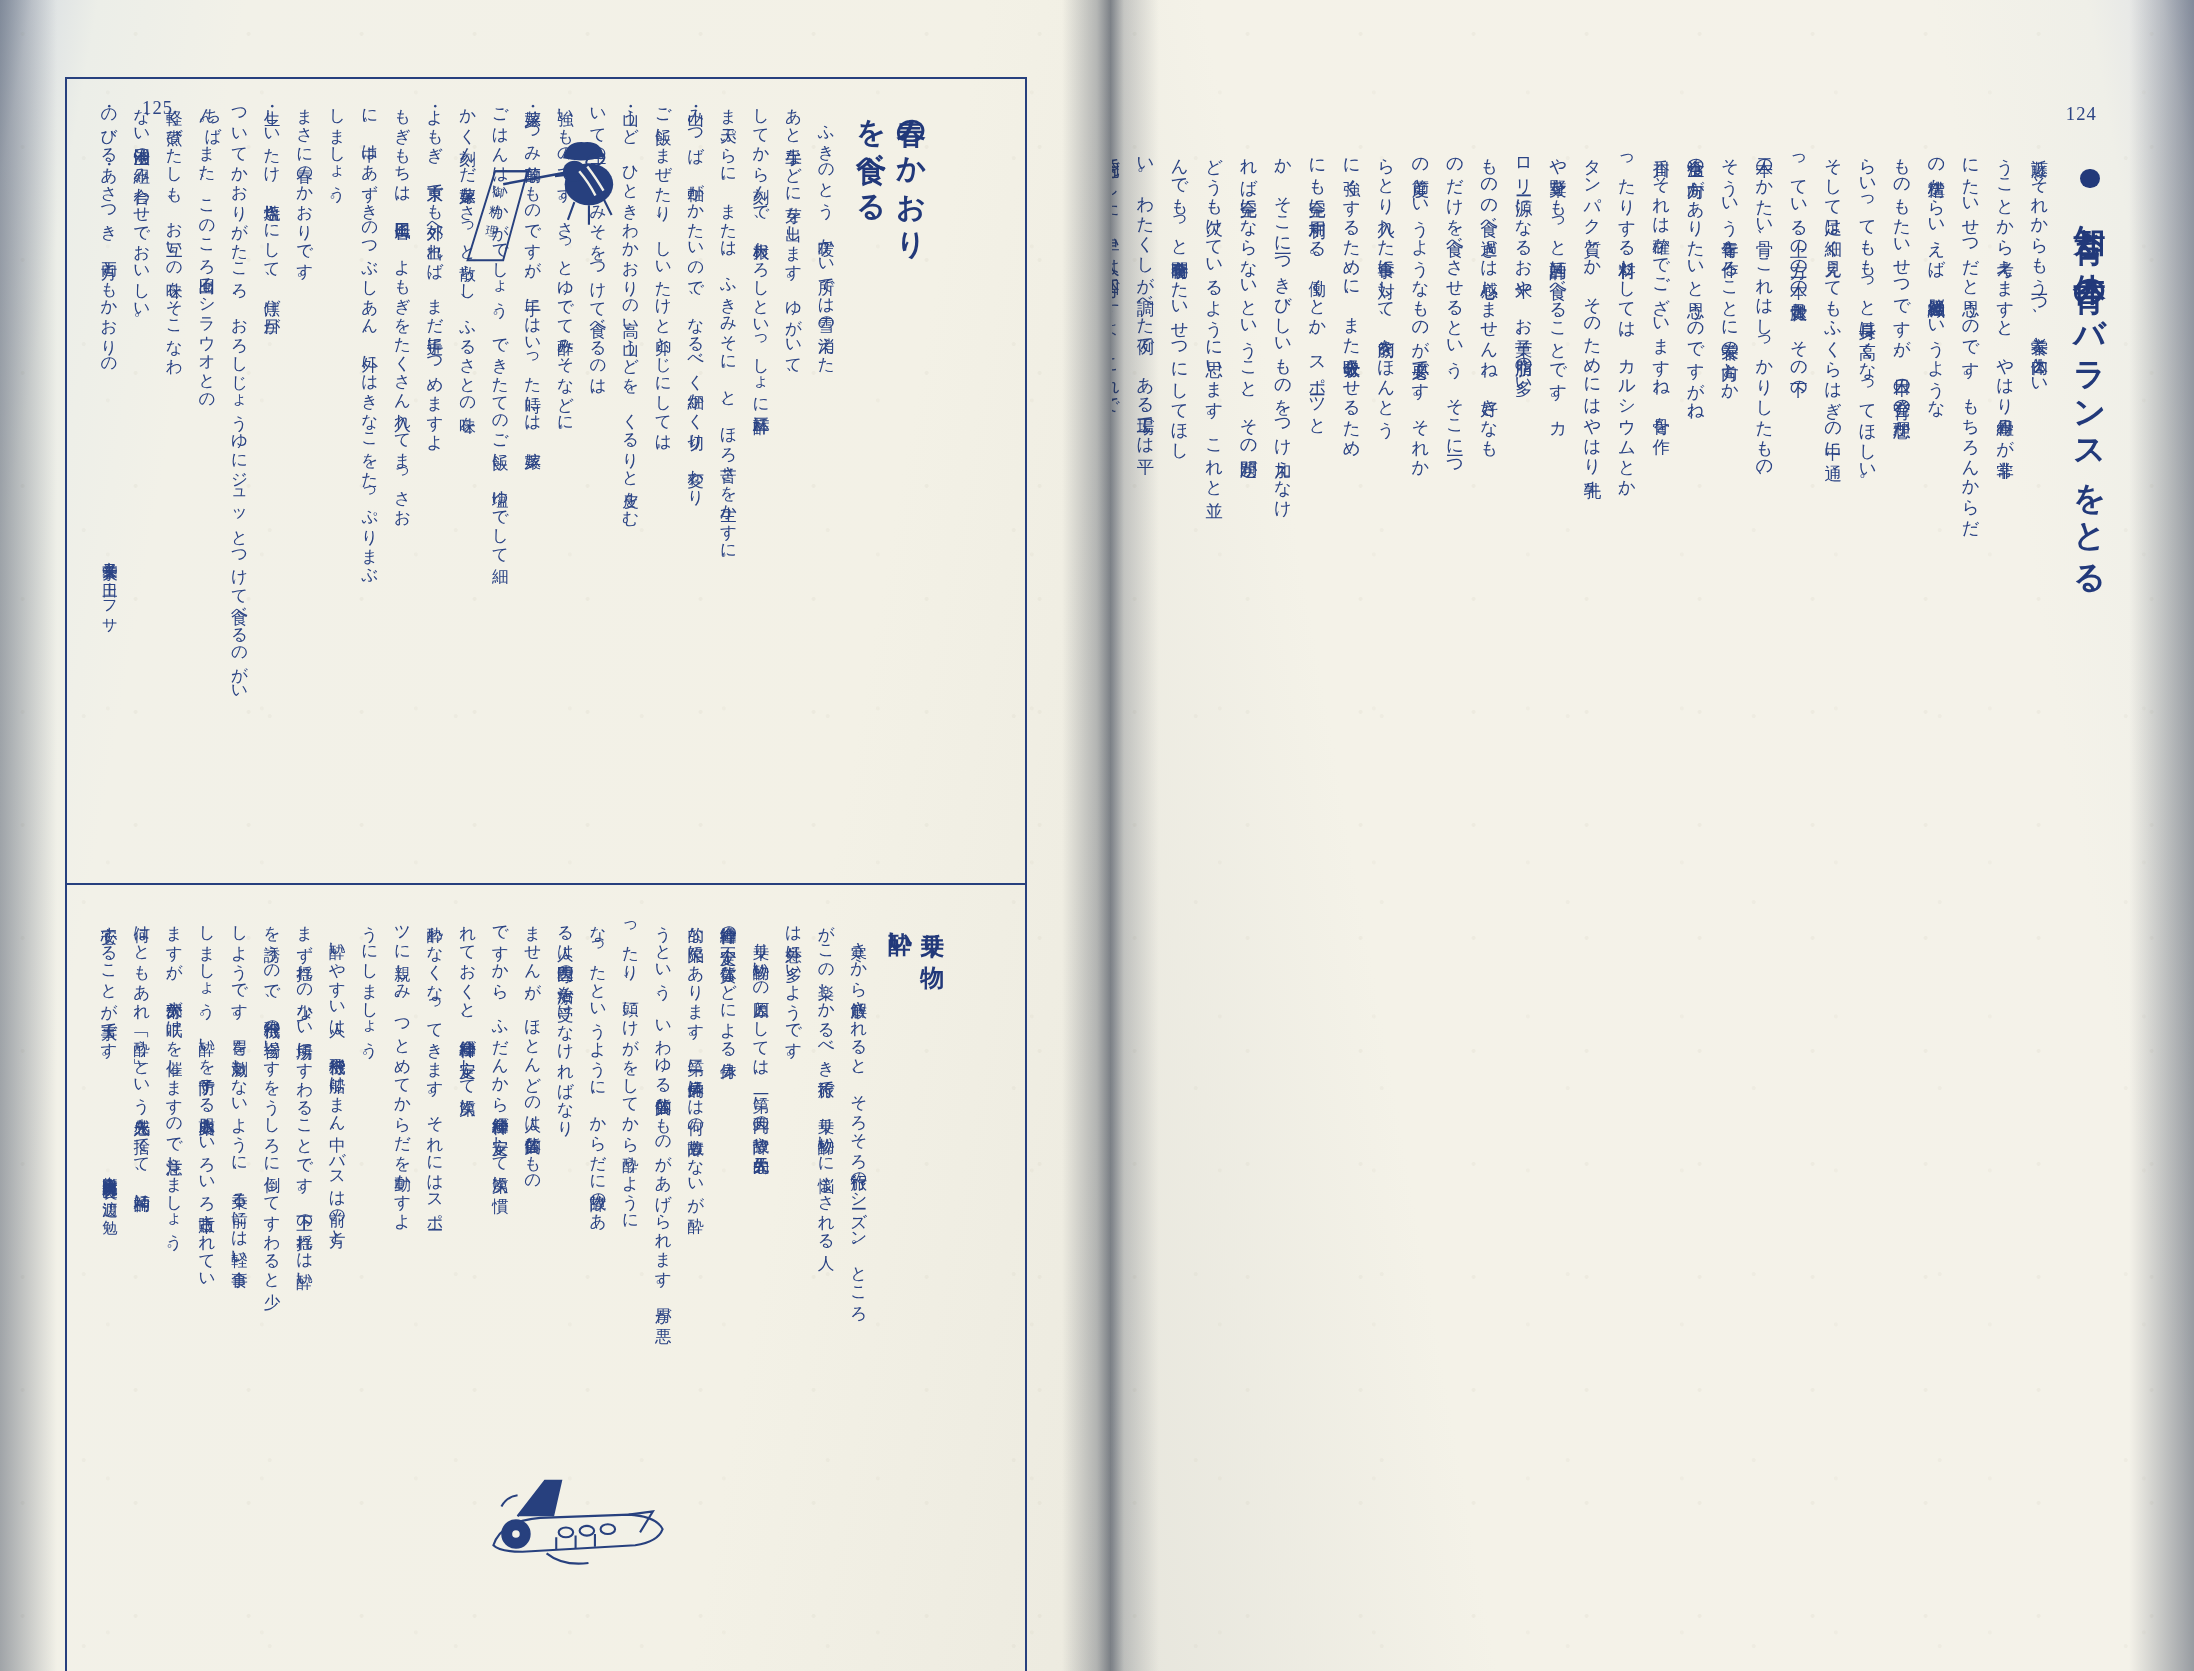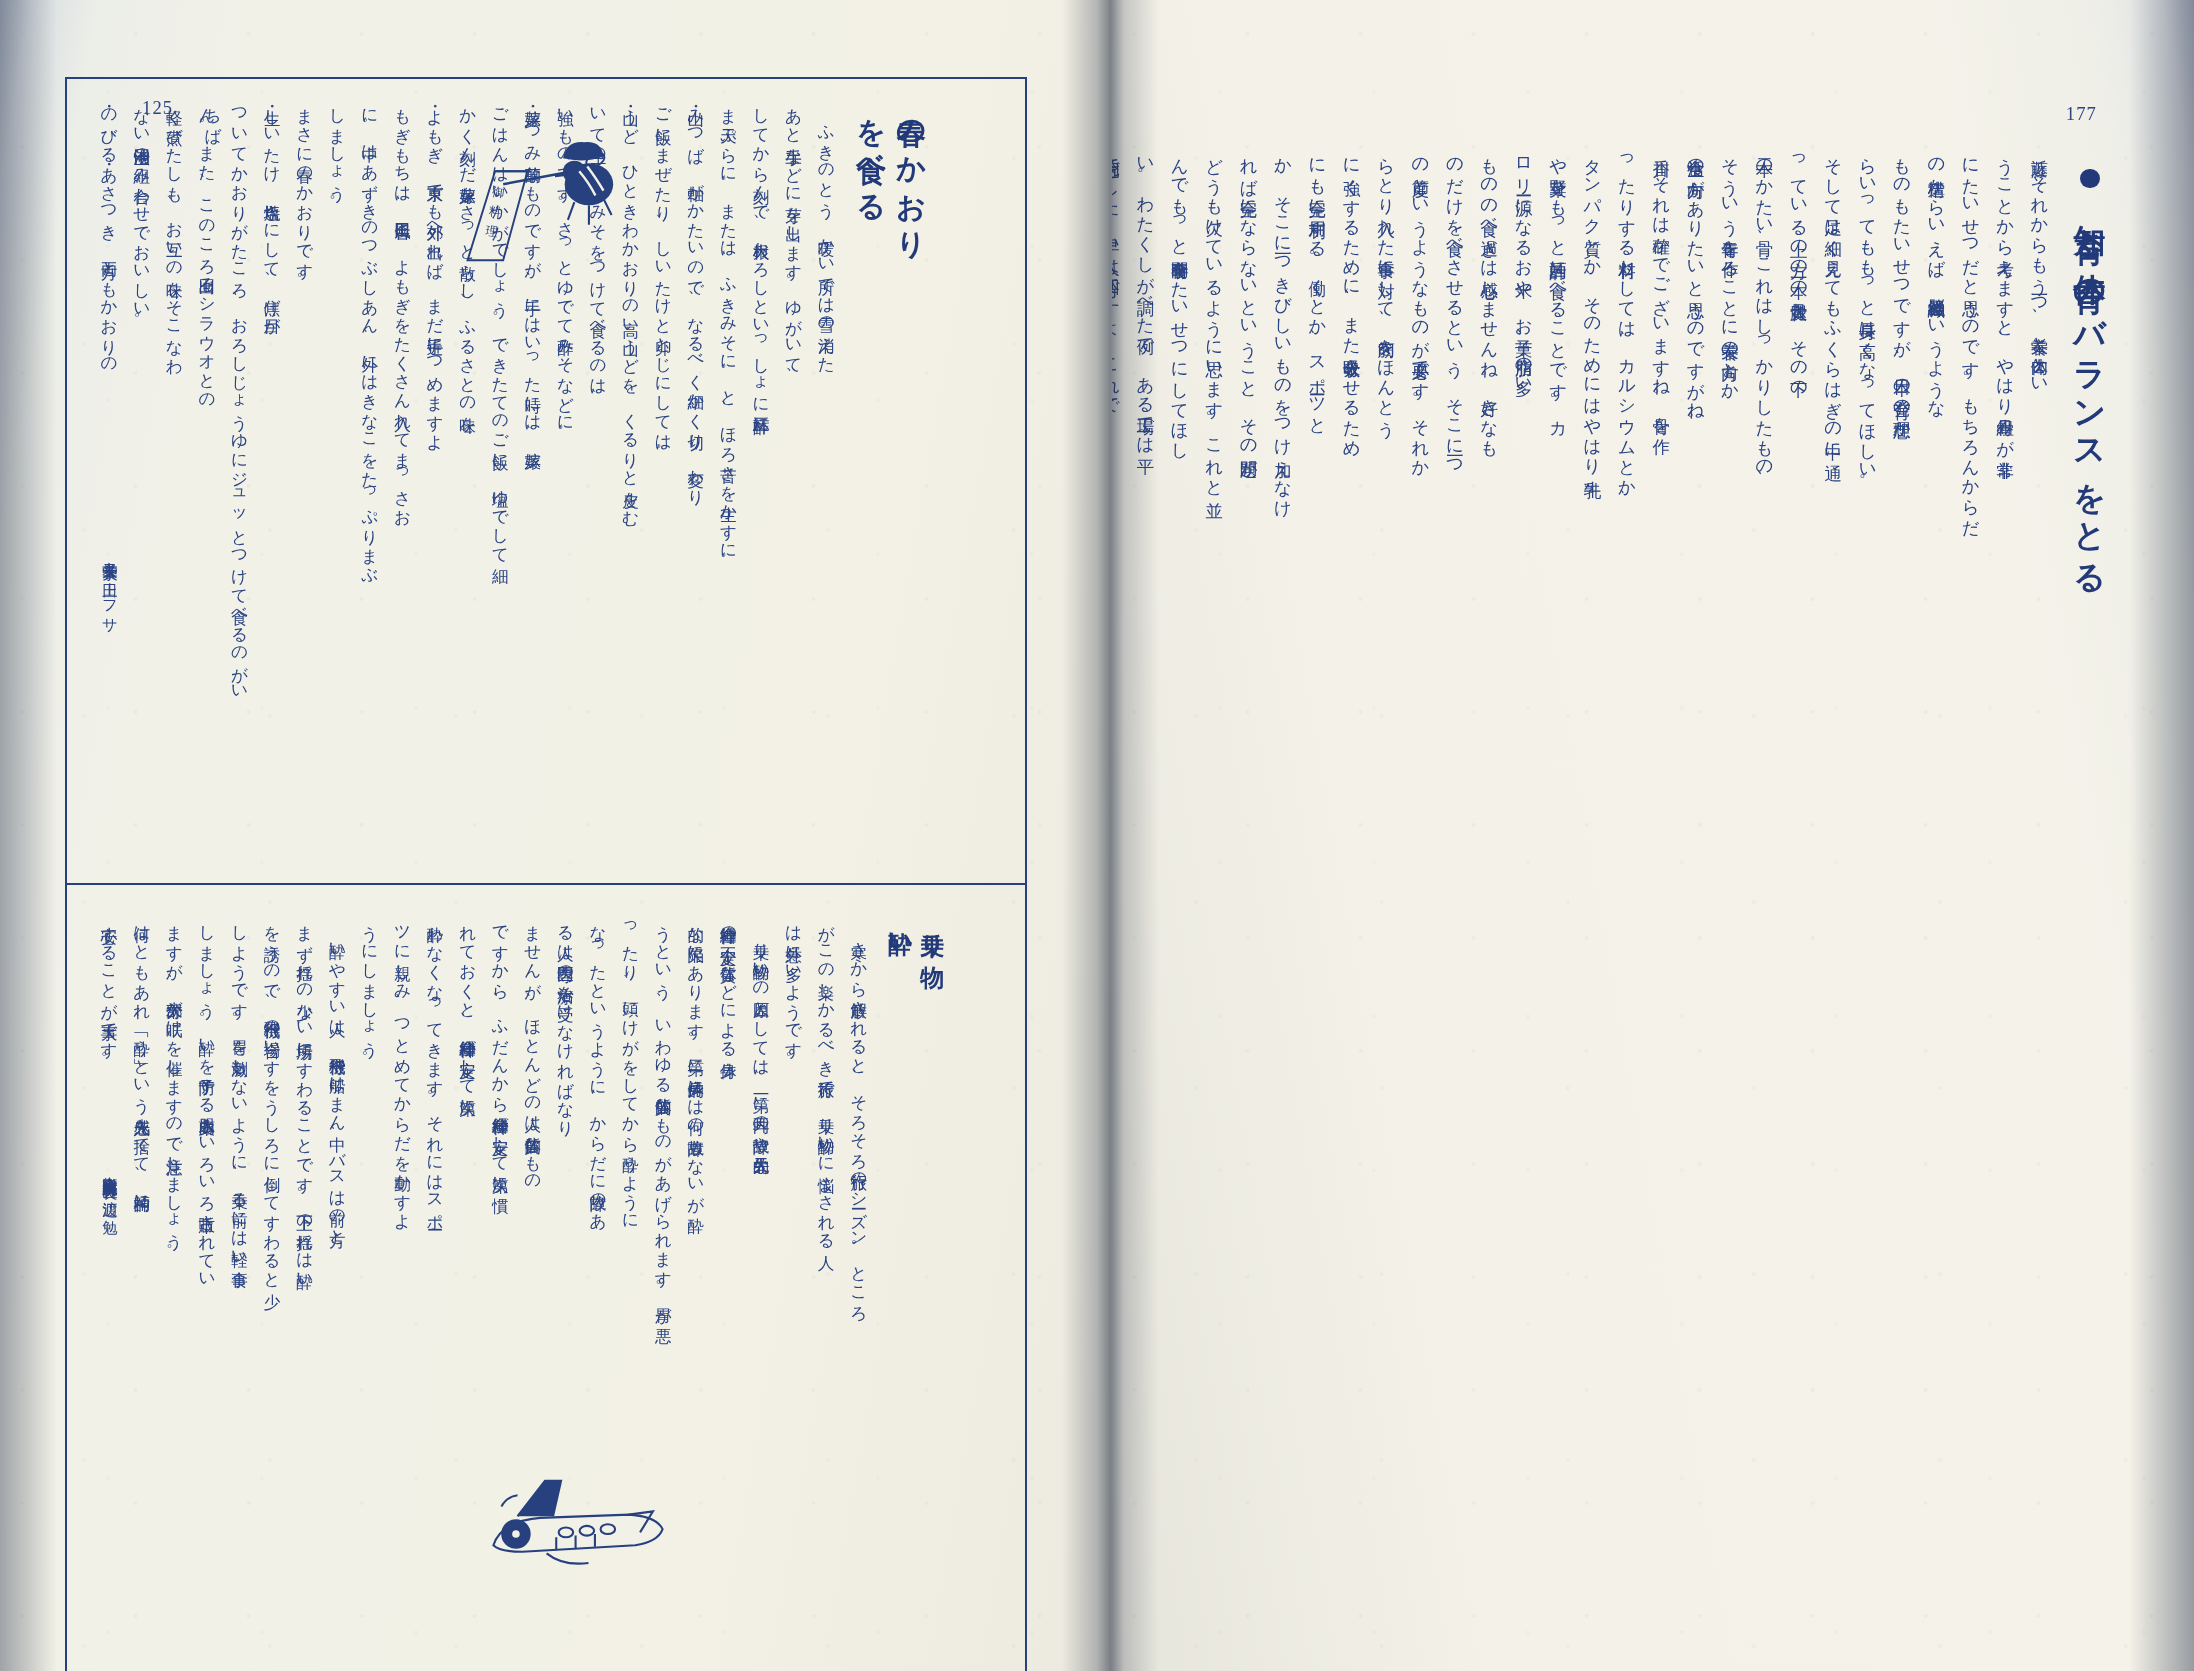--- a/index.html
+++ b/index.html
@@ -358,21 +358,21 @@
           <path d="M40 64 q6 -12 20 -14"></path>
         </g>
       </svg>
     </div>
   </div>
 
   <div class="page page-right">
     <div class="paper-tex"></div>
     <div class="edge-shadow-r"></div>
 
-    <div class="folio folio-right">177</div>
+    <div class="folio folio-right">124</div>
 
     <div class="article">
       <div class="article-title">
         <span class="title-bullet"></span><span>知育と体育のバランスをとる</span>
       </div>
       <div class="art-body">
         <div class="acol">近藤　それからもう一つ、栄養と肉体とい</div>
         <div class="acol">うことから考えますと、やはり骨組みが非常</div>
         <div class="acol">にたいせつだと思うのです。もちろんからだ</div>
         <div class="acol">の構造からいえば、脳神経組織というような</div>

